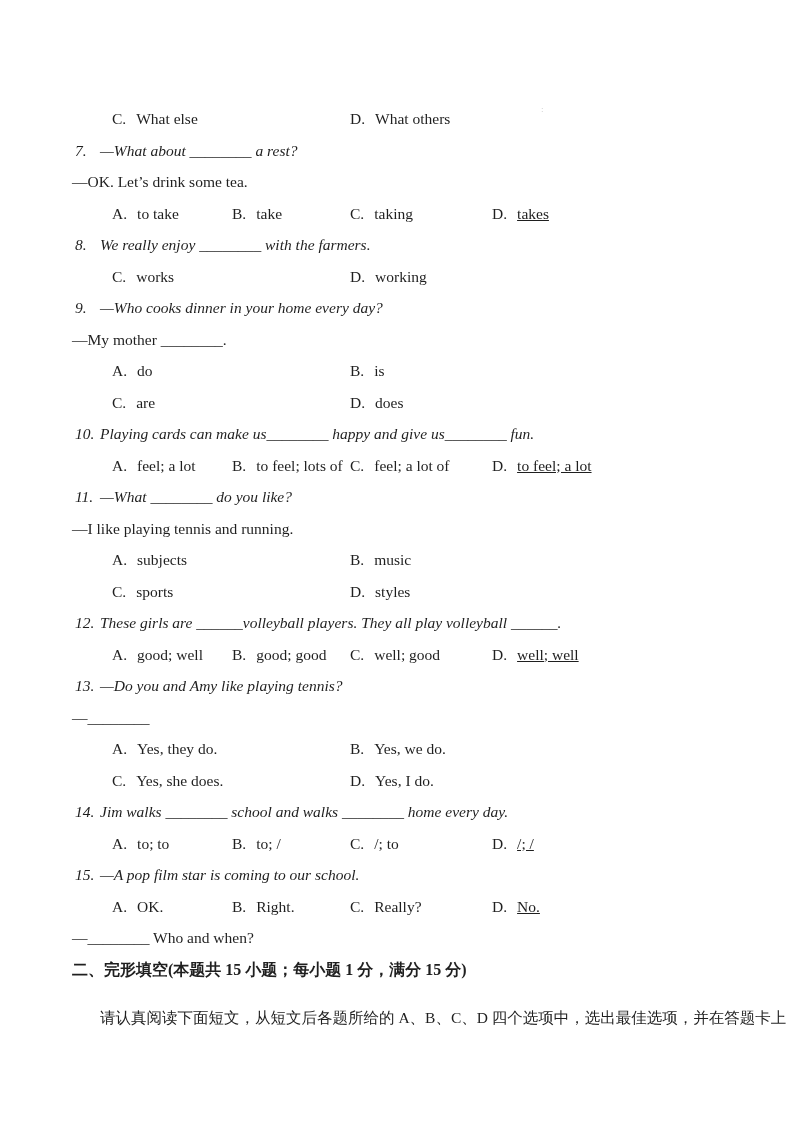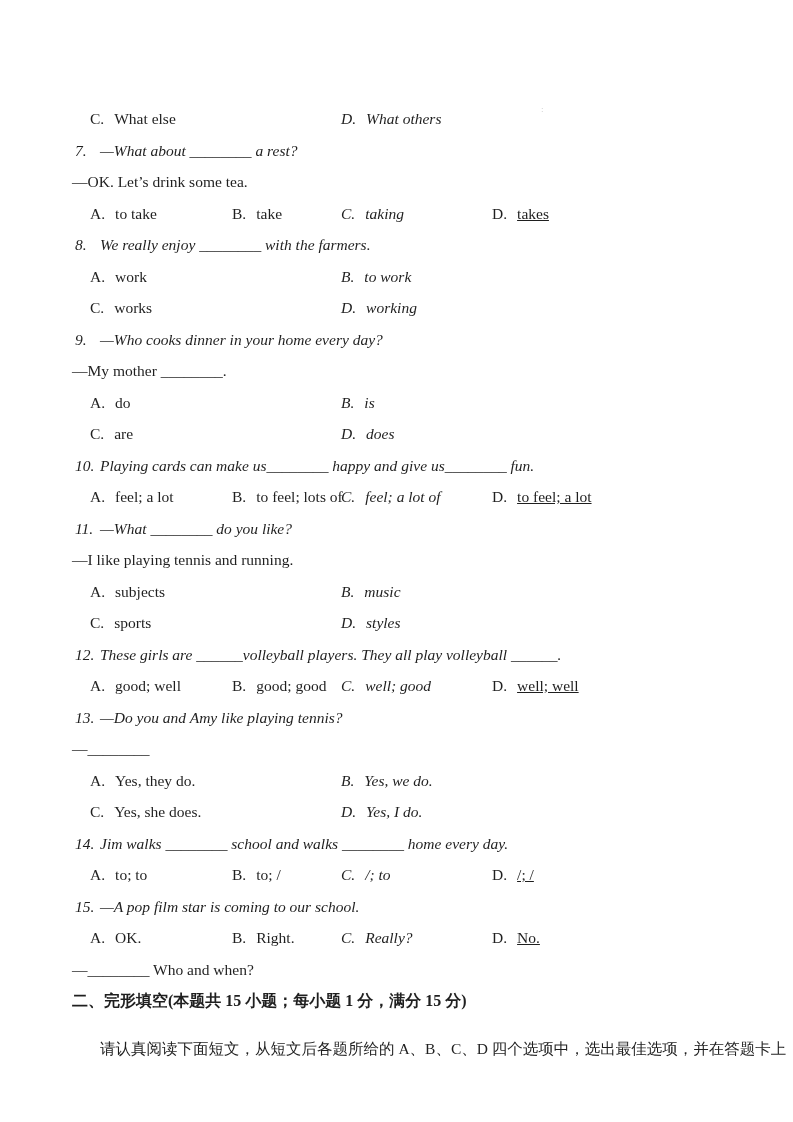--- a/index.html
+++ b/index.html
@@ -13,21 +13,21 @@
     font-family:"Liberation Serif","DejaVu Serif",serif;
     color:#1f1f1f;
     overflow:hidden;
   }
   .line { height:31.5px; line-height:31.5px; font-size:15.5px; white-space:nowrap; }
   .q-line { padding-left:3px;font-style:italic; }
   .qnum { display:inline-block; min-width:25px; }
   .d-line { padding-left:0; }
   .opt-row { position:relative; }
   .opt { position:absolute; top:0; white-space:nowrap; }
-  .pA { left:18px; } .pB { left:144px;margin-left:16px; } .pC { left:269px;font-style:italic; } .pD { left:420px;text-decoration:underline; }
+  .pA { left:40px; } .pB { left:144px;margin-left:16px; } .pC { left:278px; } .pD { left:420px;text-decoration:underline; }
   .olabel { display:inline-block; margin-right:10px; }
   .sec-head { font-weight:bold; font-size:16px; height:32px; line-height:32px; }
   .instruction { margin-top:16px; text-indent:28px; font-size:15.5px; line-height:31.5px; white-space:nowrap; }
   .stray { position:absolute; left:541px; top:105px; font-size:9px; color:#c4c4c4; line-height:9px; }
 </style>
 </head>
 <body>
 
 <div class="page">
 
@@ -47,24 +47,20 @@
       <span class="opt pA"><span class="olabel">A.</span><span>to take</span></span>
       <span class="opt pB"><span class="olabel">B.</span><span>take</span></span>
       <span class="opt pC"><span class="olabel">C.</span><span>taking</span></span>
       <span class="opt pD"><span class="olabel">D.</span><span>takes</span></span>
     </div>
   </div>
 
   <div>
     <div class="line q-line">
       <span class="qnum">8.</span><span>We really enjoy ________ with the farmers.</span>
-    </div>
-    <div class="line opt-row">
-      <span class="opt pA"><span class="olabel">A.</span><span>work</span></span>
-      <span class="opt pC"><span class="olabel">B.</span><span>to work</span></span>
     </div>
     <div class="line opt-row">
       <span class="opt pA"><span class="olabel">C.</span><span>works</span></span>
       <span class="opt pC"><span class="olabel">D.</span><span>working</span></span>
     </div>
   </div>
 
   <div>
     <div class="line q-line">
       <span class="qnum">9.</span><span>—Who cooks dinner in your home every day?</span>

